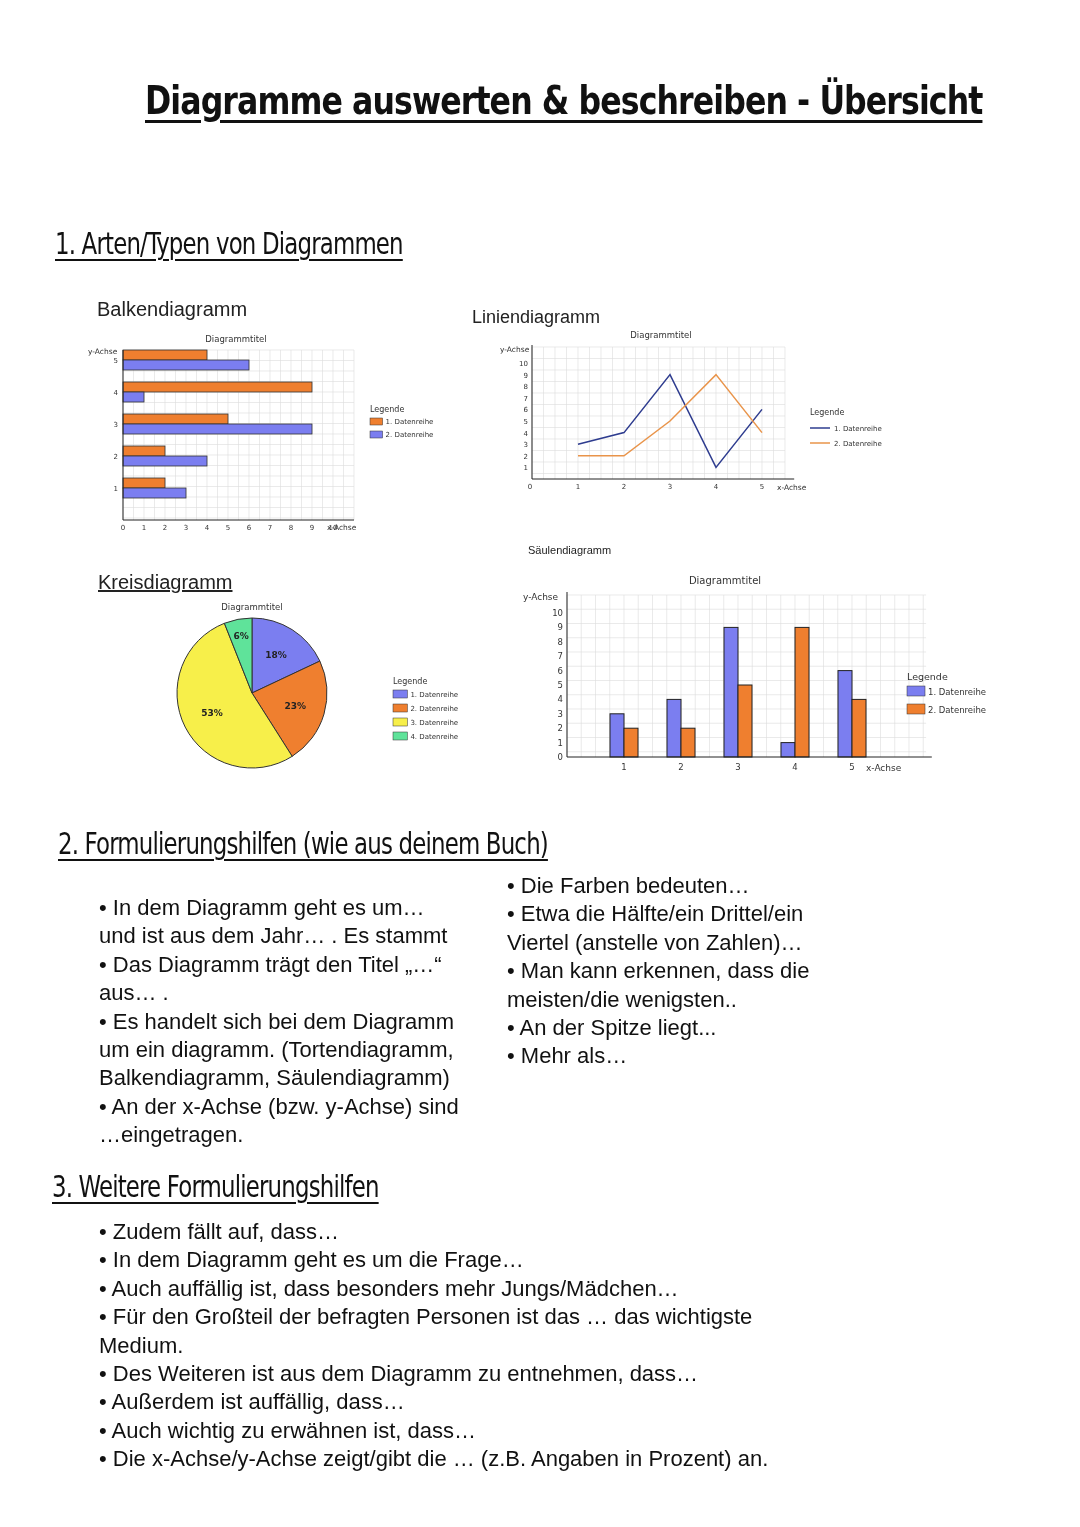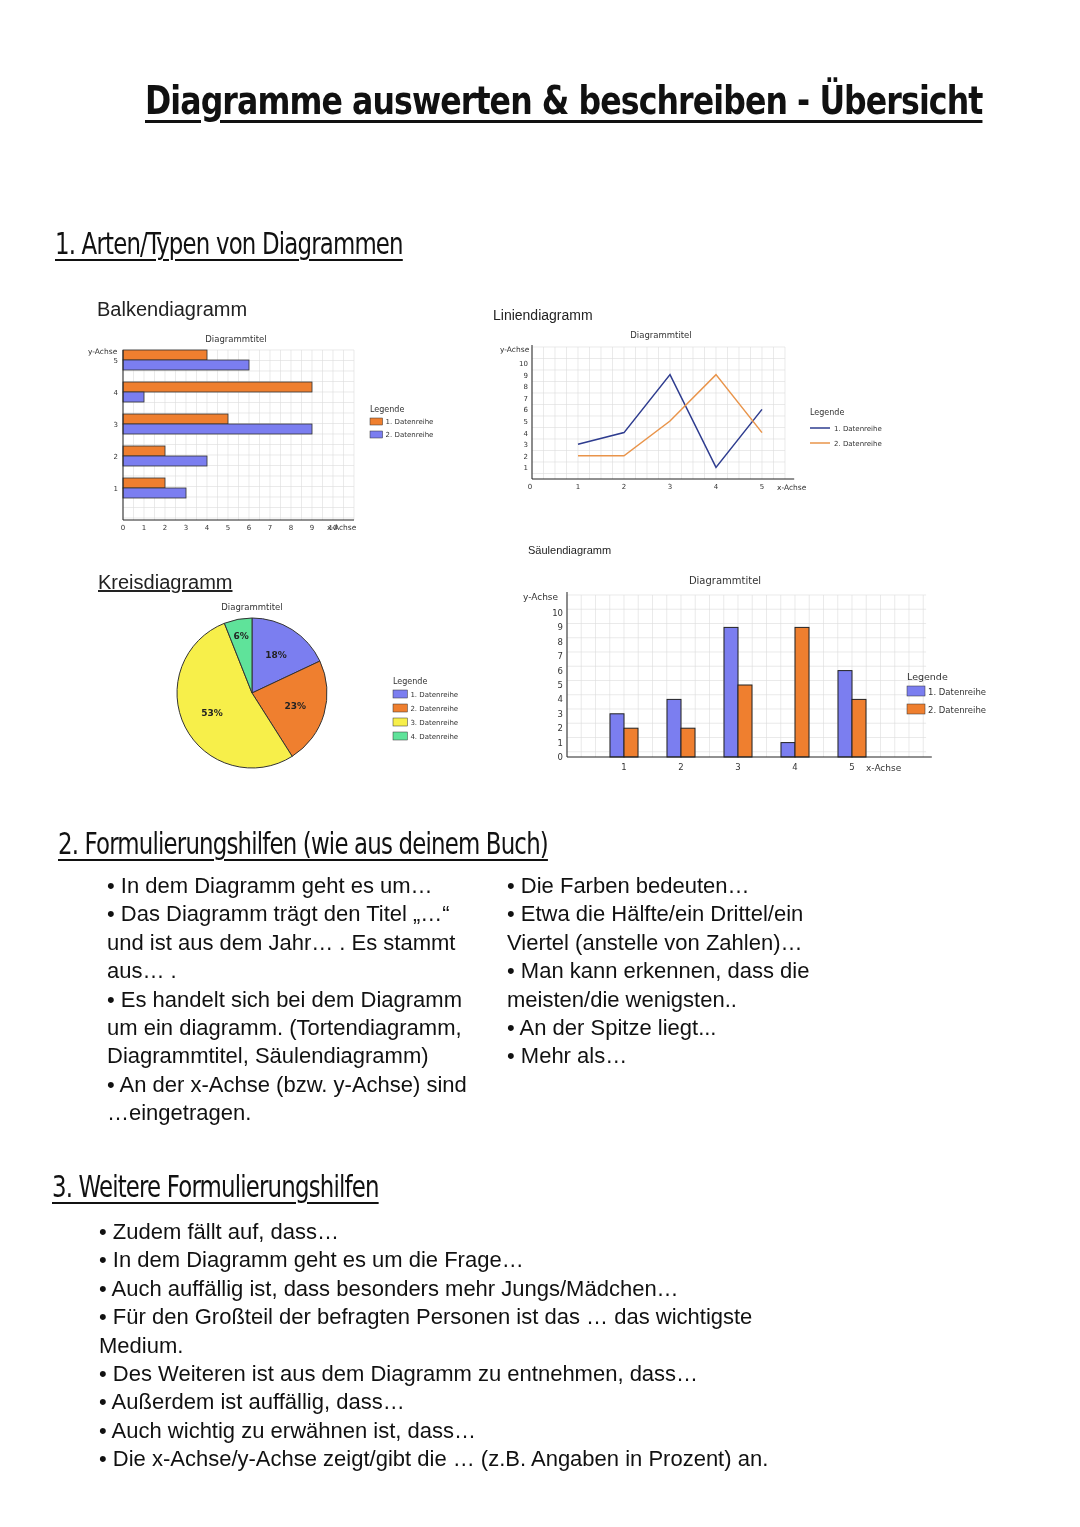--- a/index.html
+++ b/index.html
@@ -17,21 +17,21 @@
   svg text { font-family: "DejaVu Sans", sans-serif; }
 </style>
 </head>
 <body>
 
 <div id="page-title" class="abs hand">Diagramme auswerten &amp; beschreiben - Übersicht</div>
 
 <div id="sec1" class="abs hand sec-h">1. Arten/Typen von Diagrammen</div>
 
 <div class="abs clabel" style="left:97px; top:298px;">Balkendiagramm</div>
-<div class="abs clabel" style="left:493px; top:307px; font-size:14px;">Liniendiagramm</div>
+<div class="abs clabel" style="left:472px; top:307px; font-size:18px;">Liniendiagramm</div>
 <div class="abs clabel" style="left:98px; top:571px;text-decoration:underline;">Kreisdiagramm</div>
 <div class="abs clabel" style="left:528px; top:544px; font-size:11px;">Säulendiagramm</div>
 
 <svg class="abs" id="chart-hbar" style="left:80px; top:330px;" width="400" height="210">
   <g id="hbar-grid">
       <line x1="43" y1="20" x2="43" y2="190" stroke="#dcdcdc" stroke-width="0.6"></line>
       <line x1="53.5" y1="20" x2="53.5" y2="190" stroke="#dcdcdc" stroke-width="0.6"></line>
       <line x1="64" y1="20" x2="64" y2="190" stroke="#dcdcdc" stroke-width="0.6"></line>
       <line x1="74.5" y1="20" x2="74.5" y2="190" stroke="#dcdcdc" stroke-width="0.6"></line>
       <line x1="85" y1="20" x2="85" y2="190" stroke="#dcdcdc" stroke-width="0.6"></line>
@@ -296,28 +296,28 @@
       <text x="392" y="110" font-size="9.5" fill="#333">Legende</text>
       <rect x="392" y="116" width="18" height="10" fill="#7b7ef0" stroke="#333" stroke-width="0.5"></rect>
       <text x="413" y="125" font-size="8.5" fill="#333">1. Datenreihe</text>
       <rect x="392" y="134" width="18" height="10" fill="#ef7f2f" stroke="#333" stroke-width="0.5"></rect>
       <text x="413" y="143" font-size="8.5" fill="#333">2. Datenreihe</text>
     </g>
 </svg>
 
 <div id="sec2" class="abs hand sec-h">2. Formulierungshilfen (wie aus deinem Buch)</div>
 
-<div class="abs text-block" style="left:99px; top:872px;margin-left:8px;">
+<div class="abs text-block" style="left:99px; top:894px;">
   <div>• In dem Diagramm geht es um…</div>
+  <div>und ist aus dem Jahr… . Es stammt</div>
   <div>• Das Diagramm trägt den Titel „…“</div>
-  <div>und ist aus dem Jahr… . Es stammt</div>
   <div>aus… .</div>
   <div>• Es handelt sich bei dem Diagramm</div>
   <div>um ein diagramm. (Tortendiagramm,</div>
-  <div>Diagrammtitel, Säulendiagramm)</div>
+  <div>Balkendiagramm, Säulendiagramm)</div>
   <div>• An der x-Achse (bzw. y-Achse) sind</div>
   <div>…eingetragen.</div>
 </div>
 
 <div class="abs text-block" style="left:507px; top:872px;">
   <div>• Die Farben bedeuten…</div>
   <div>• Etwa die Hälfte/ein Drittel/ein</div>
   <div>Viertel (anstelle von Zahlen)…</div>
   <div>• Man kann erkennen, dass die</div>
   <div>meisten/die wenigsten..</div>

